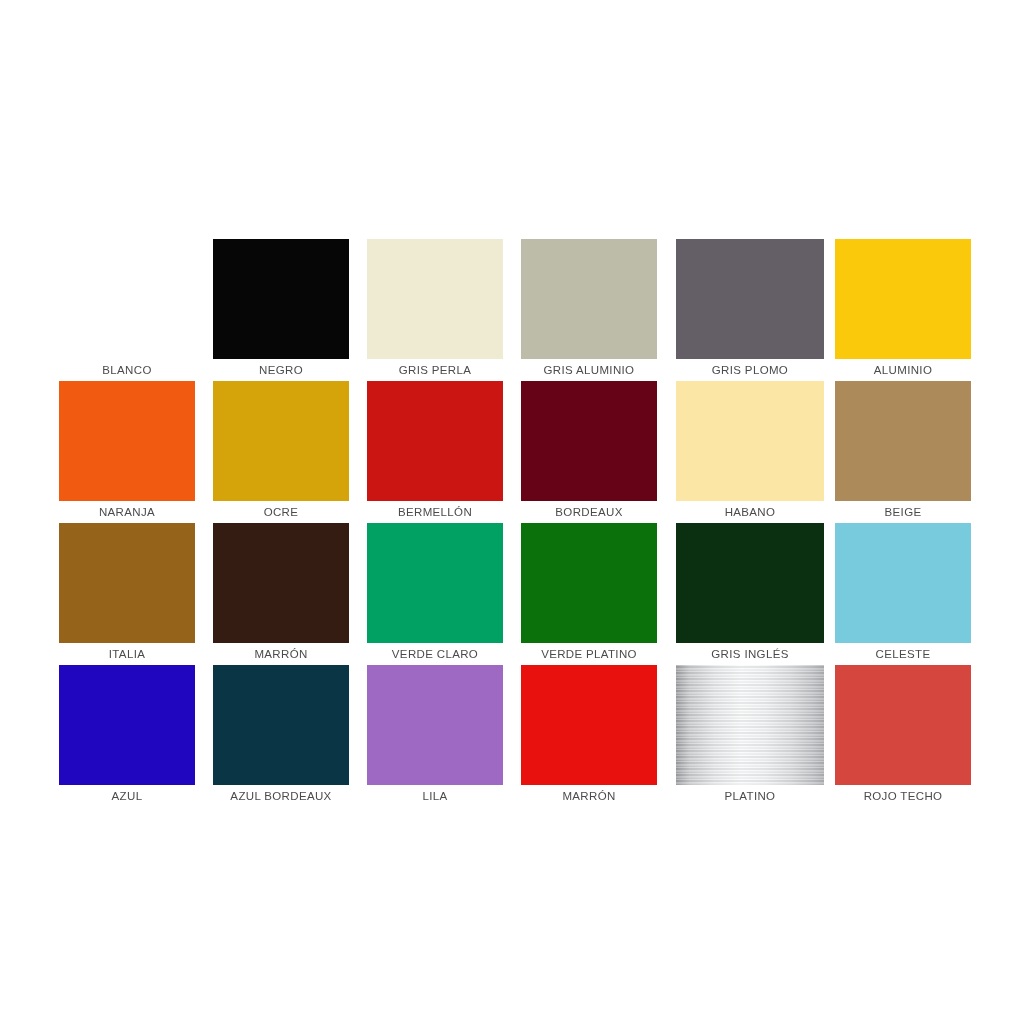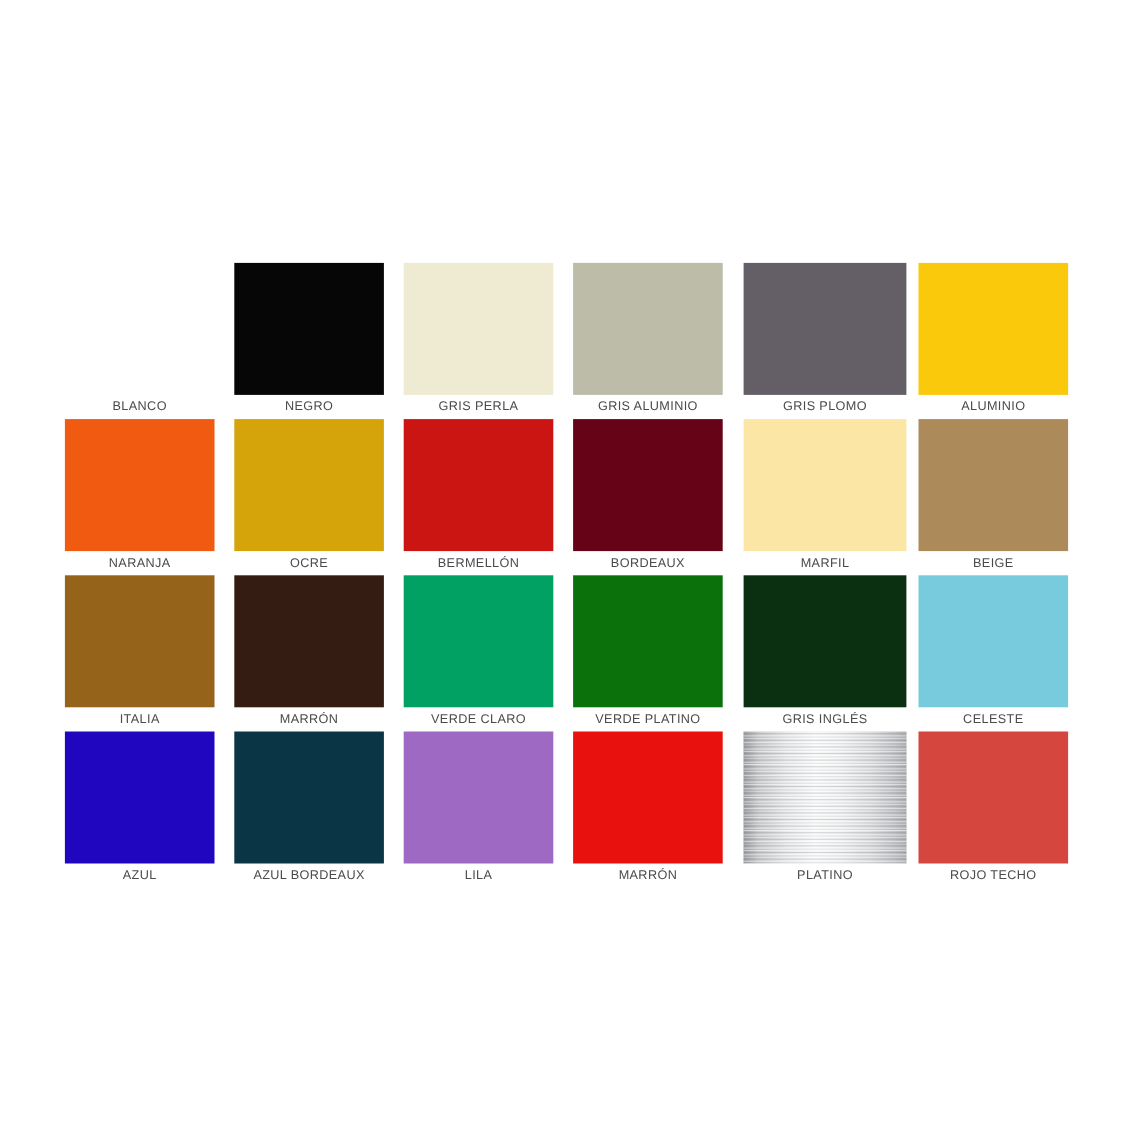--- a/index.html
+++ b/index.html
@@ -152,21 +152,21 @@
         <span class="swatch-chip" style="background: rgb(173, 138, 90);"></span>
       </div>
       <span class="swatch-label">NARANJA</span>
       <div class="grid-gap-label"></div>
       <span class="swatch-label">OCRE</span>
       <div class="grid-gap-label"></div>
       <span class="swatch-label">BERMELLÓN</span>
       <div class="grid-gap-label"></div>
       <span class="swatch-label">BORDEAUX</span>
       <div class="grid-gap-label"></div>
-      <span class="swatch-label">MARFIL</span>
+      <span class="swatch-label">HABANO</span>
       <div class="grid-gap-label"></div>
       <span class="swatch-label">BEIGE</span>
       <div class="swatch-cell">
         <span class="swatch-chip" style="background: rgb(150, 99, 26);"></span>
       </div>
       <div class="grid-gap"></div>
       <div class="swatch-cell">
         <span class="swatch-chip" style="background: rgb(53, 28, 18);"></span>
       </div>
       <div class="grid-gap"></div>

